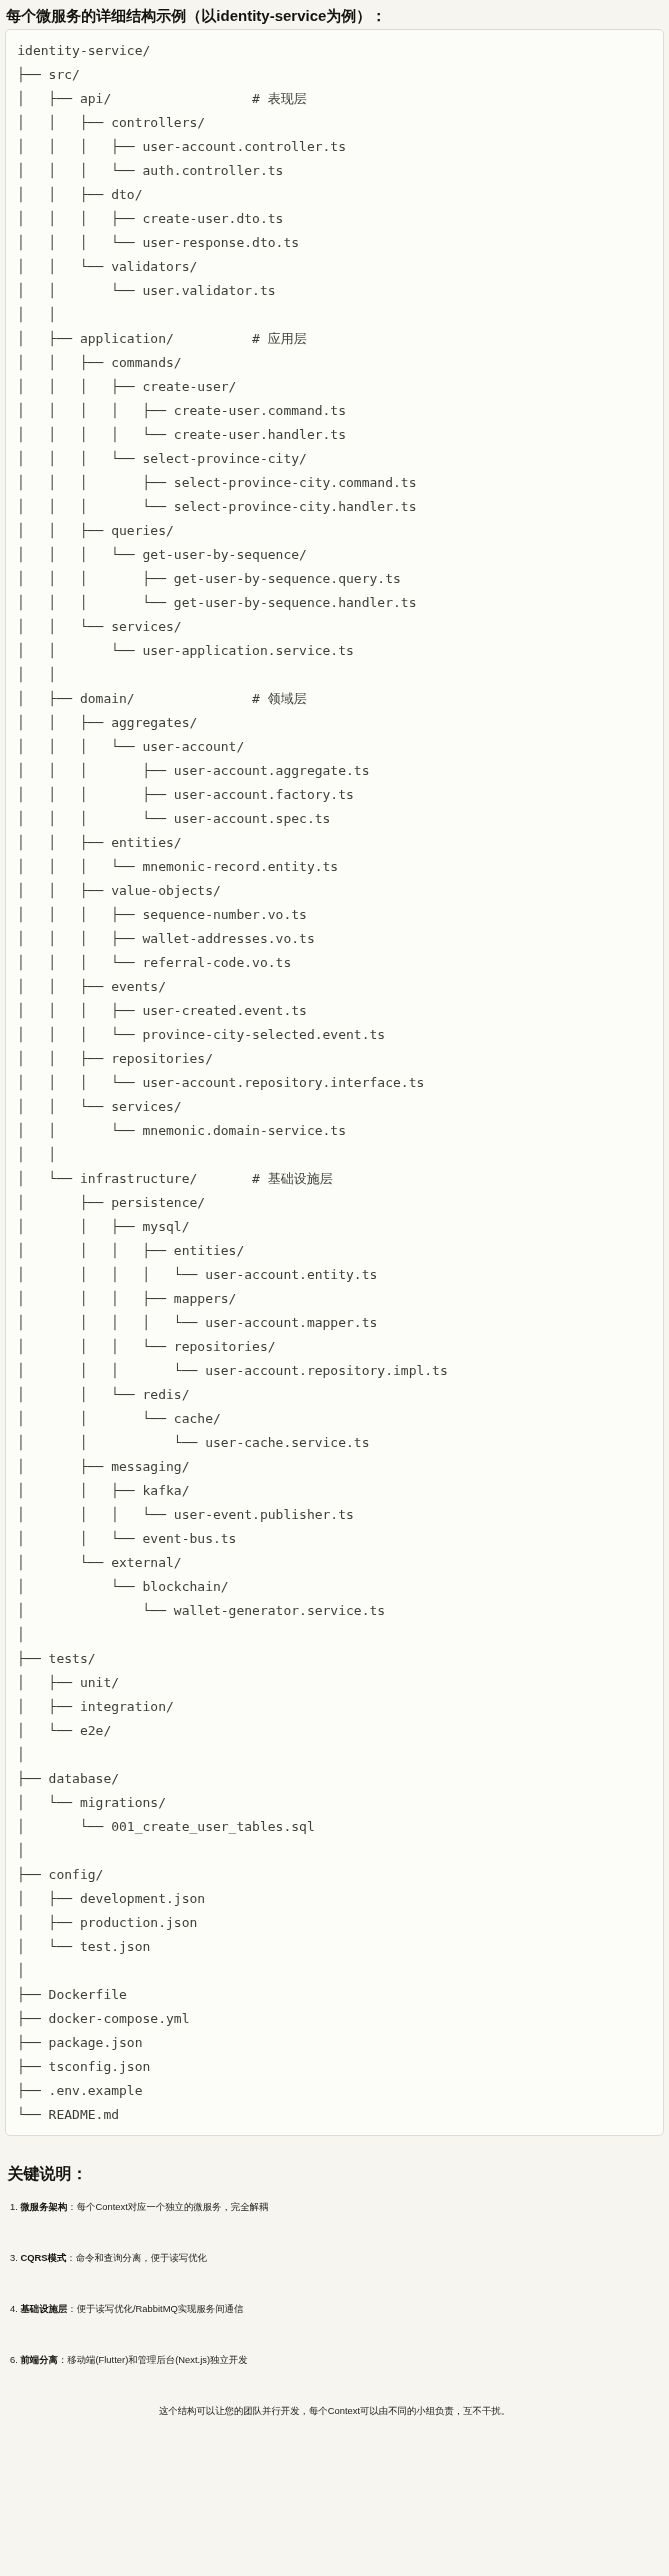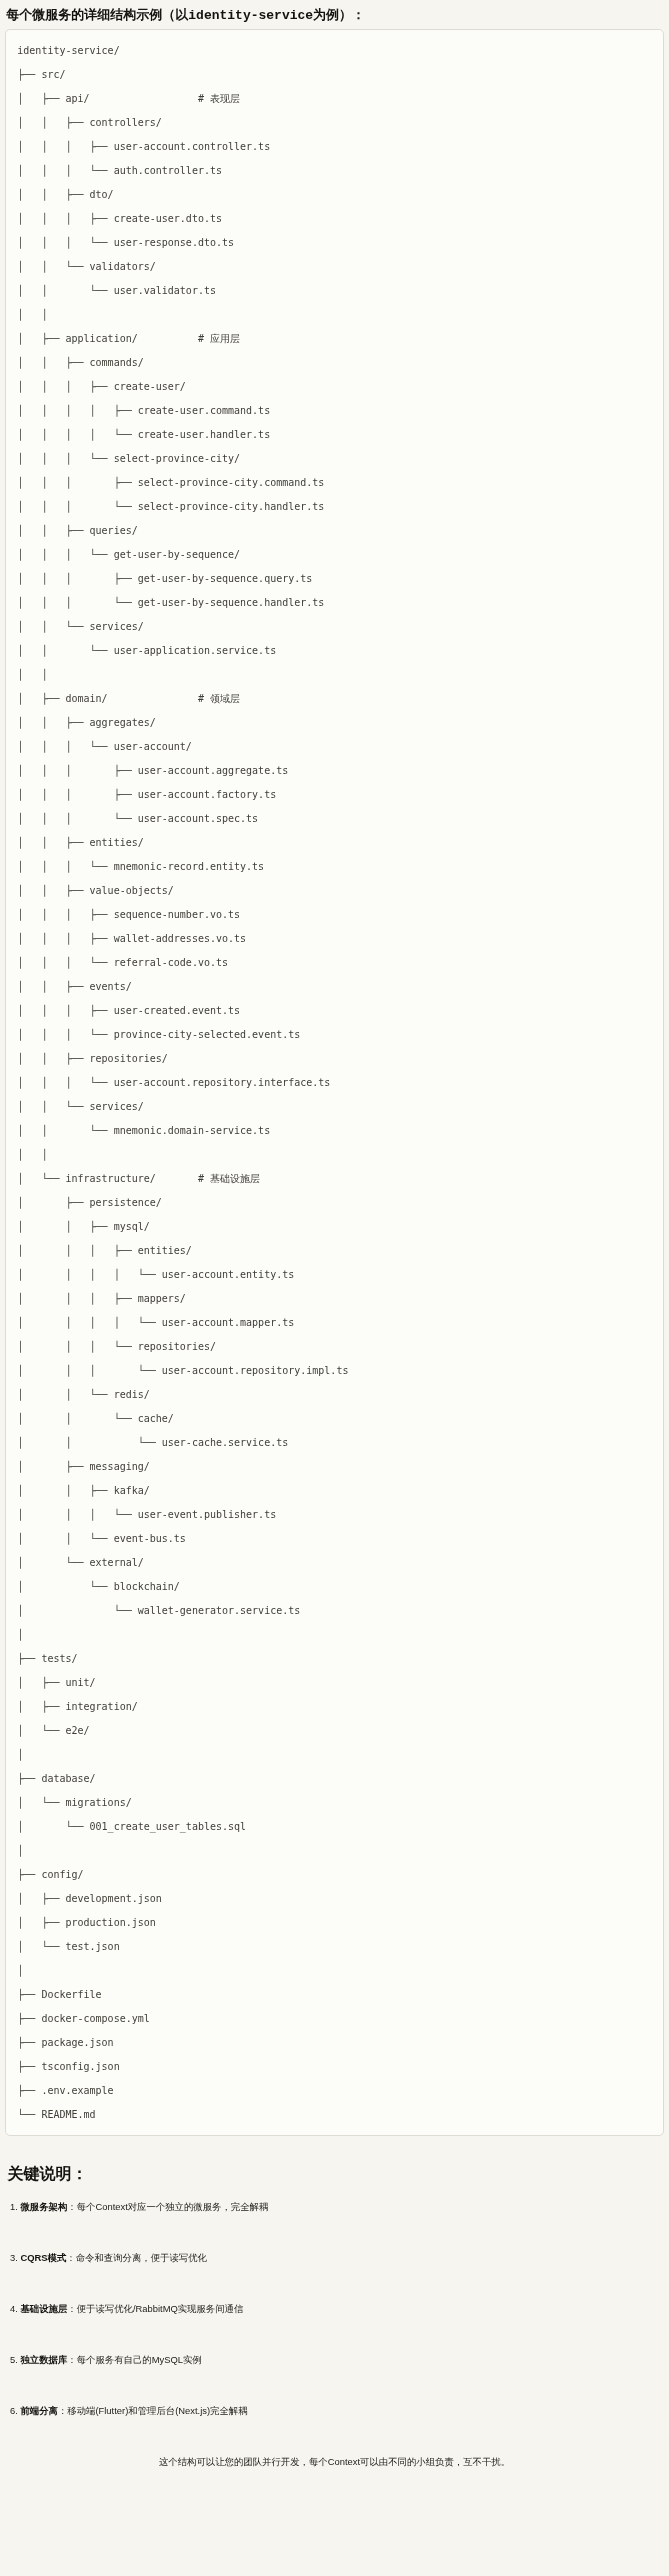--- a/index.html
+++ b/index.html
@@ -6,37 +6,36 @@
   html, body { width: 669px; }
   body {
     height: 2576px;
     background: #F6F5EF;
     color: #1C1B16;
     font-family: "Liberation Sans", "DejaVu Sans", sans-serif;
     padding: 6.3px 5px 0 5px;
     overflow: hidden;
   }
   .page-title {
-    font-size: 13px;
+    font-size: 15px;
     font-weight: 700;
     line-height: 15px;
     margin: 1.3px 0 6.3px 1.3px;
     color: #141310;
-    font-family: Liberation Mono, monospace;
   }
   .code-block {
     background: #FCFCF9;
     border: 0.6px solid #DEDCD2;
     border-radius: 5px;
     padding: 8.8px 11.3px;
     width: 100%;
   }
   pre.file-tree {
     font-family: "DejaVu Sans Mono", "Liberation Mono", monospace;
-    font-size: 10px;
+    font-size: 13px;
     line-height: 24px;
     color: #3F3E37;
     white-space: pre;
   }
   .notes { padding: 0 2.5px; }
   .notes-heading {
     margin: 30px 0 0 0;
     font-size: 16px;
     font-weight: 700;
     line-height: 15px;
@@ -156,21 +155,20 @@
 └── README.md</pre>
   </div>
 
   <div class="notes">
     <p class="notes-heading">关键说明：</p>
 
     <div class="notes-list">
         <div class="note-item"><span class="note-num">1. </span><strong>微服务架构</strong><span>：每个Context对应一个独立的微服务，完全解耦</span></div>
         <div class="note-item"><span class="note-num">3. </span><strong>CQRS模式</strong><span>：命令和查询分离，便于读写优化</span></div>
         <div class="note-item"><span class="note-num">4. </span><strong>基础设施层</strong><span>：便于读写优化/RabbitMQ实现服务间通信</span></div>
-        <div class="note-item"><span class="note-num">5. </span><strong>独立数据库</strong><span>：每个服务有自己的MySQL实例</span></div>
-        <div class="note-item"><span class="note-num">6. </span><strong>前端分离</strong><span>：移动端(Flutter)和管理后台(Next.js)完全解耦</span></div>
+        <div class="note-item"><span class="note-num">6. </span><strong>前端分离</strong><span>：移动端(Flutter)和管理后台(Next.js)独立开发</span></div>
       </div>
 
     <p class="closing">这个结构可以让您的团队并行开发，每个Context可以由不同的小组负责，互不干扰。</p>
   </div>
 
 </div>
 
 
 </body></html>

